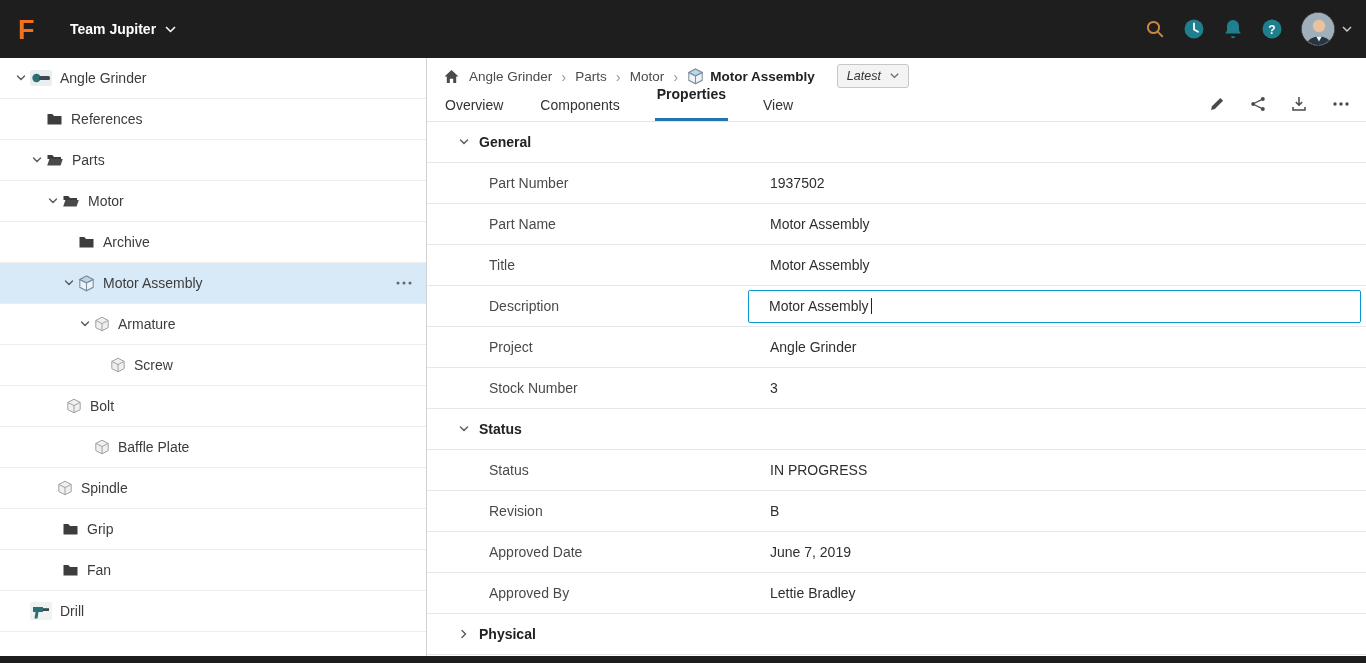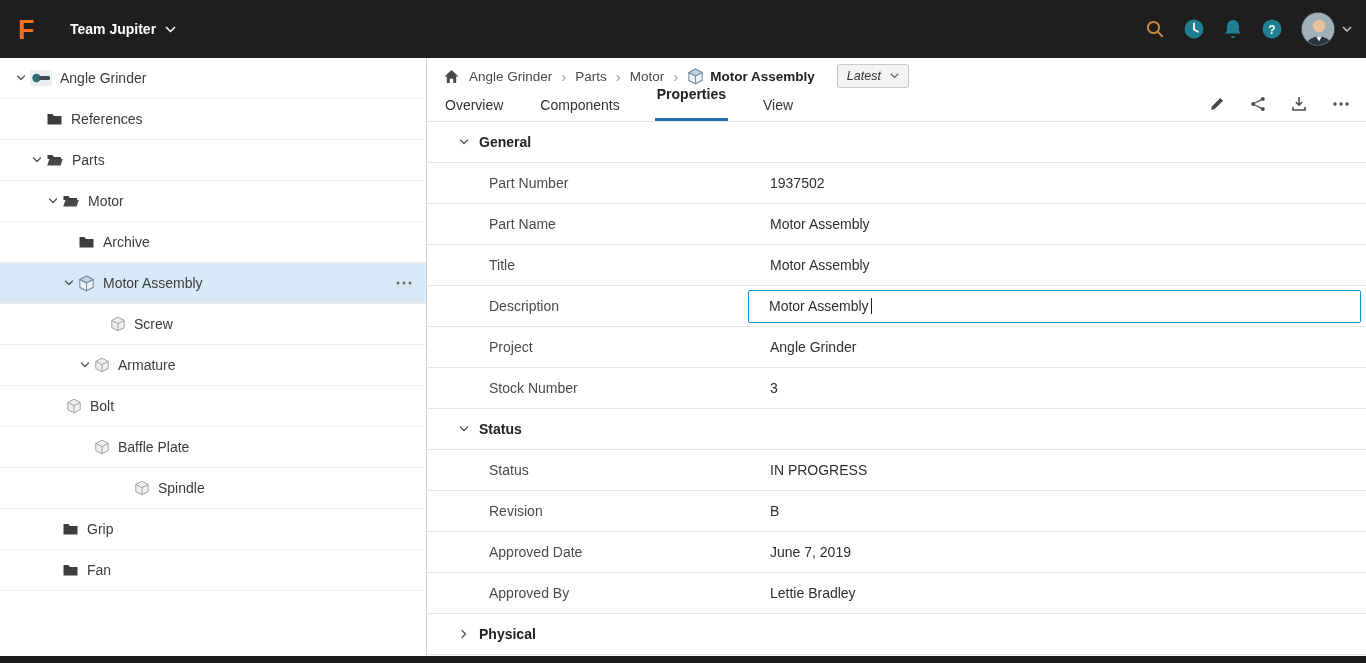--- a/index.html
+++ b/index.html
@@ -189,43 +189,43 @@
           </span>
           <span class="tree-label">Motor Assembly</span>
           <span class="row-menu">
             <svg width="16" height="4" viewBox="0 0 16 4" fill="#666">
               <circle cx="2" cy="2" r="1.5"></circle>
               <circle cx="8" cy="2" r="1.5"></circle>
               <circle cx="14" cy="2" r="1.5"></circle>
             </svg>
           </span>
         </div>
-        <div class="tree-item" style="padding-left: 92px;">
-          <span class="chev"></span>
+        <div class="tree-item" style="padding-left: 76px;">
+          <span class="chev">
+            <svg width="10" height="10" viewBox="0 0 10 10">
+              <path d="M1.5 3l3.5 3.5L8.5 3" fill="none" stroke="#5a5a5a" stroke-width="1.4" stroke-linecap="round"></path>
+            </svg>
+          </span>
           <span class="icon">
             <svg width="16" height="16" viewBox="0 0 16 16">
               <path d="M8 1.2 14.2 4.4v7.2L8 14.8 1.8 11.6V4.4z" fill="#f0f0f0" stroke="#a0a0a0"></path>
               <path d="M1.8 4.4 8 7.6l6.2-3.2M8 7.6v7.2" fill="none" stroke="#a0a0a0"></path>
             </svg>
           </span>
-          <span class="tree-label">Screw</span>
-        </div>
-        <div class="tree-item" style="padding-left: 76px;">
-          <span class="chev">
-            <svg width="10" height="10" viewBox="0 0 10 10">
-              <path d="M1.5 3l3.5 3.5L8.5 3" fill="none" stroke="#5a5a5a" stroke-width="1.4" stroke-linecap="round"></path>
-            </svg>
-          </span>
+          <span class="tree-label">Armature</span>
+        </div>
+        <div class="tree-item" style="padding-left: 92px;">
+          <span class="chev"></span>
           <span class="icon">
             <svg width="16" height="16" viewBox="0 0 16 16">
               <path d="M8 1.2 14.2 4.4v7.2L8 14.8 1.8 11.6V4.4z" fill="#f0f0f0" stroke="#a0a0a0"></path>
               <path d="M1.8 4.4 8 7.6l6.2-3.2M8 7.6v7.2" fill="none" stroke="#a0a0a0"></path>
             </svg>
           </span>
-          <span class="tree-label">Armature</span>
+          <span class="tree-label">Screw</span>
         </div>
         <div class="tree-item" style="padding-left: 48px;">
           <span class="chev"></span>
           <span class="icon">
             <svg width="16" height="16" viewBox="0 0 16 16">
               <path d="M8 1.2 14.2 4.4v7.2L8 14.8 1.8 11.6V4.4z" fill="#f0f0f0" stroke="#a0a0a0"></path>
               <path d="M1.8 4.4 8 7.6l6.2-3.2M8 7.6v7.2" fill="none" stroke="#a0a0a0"></path>
             </svg>
           </span>
           <span class="tree-label">Bolt</span>
@@ -233,21 +233,21 @@
         <div class="tree-item" style="padding-left: 76px;">
           <span class="chev"></span>
           <span class="icon">
             <svg width="16" height="16" viewBox="0 0 16 16">
               <path d="M8 1.2 14.2 4.4v7.2L8 14.8 1.8 11.6V4.4z" fill="#f0f0f0" stroke="#a0a0a0"></path>
               <path d="M1.8 4.4 8 7.6l6.2-3.2M8 7.6v7.2" fill="none" stroke="#a0a0a0"></path>
             </svg>
           </span>
           <span class="tree-label">Baffle Plate</span>
         </div>
-        <div class="tree-item" style="padding-left: 116px;">
+        <div class="tree-item" style="padding-left: 39px;">
           <span class="chev"></span>
           <span class="icon">
             <svg width="16" height="16" viewBox="0 0 16 16">
               <path d="M8 1.2 14.2 4.4v7.2L8 14.8 1.8 11.6V4.4z" fill="#f0f0f0" stroke="#a0a0a0"></path>
               <path d="M1.8 4.4 8 7.6l6.2-3.2M8 7.6v7.2" fill="none" stroke="#a0a0a0"></path>
             </svg>
           </span>
           <span class="tree-label">Spindle</span>
         </div>
         <div class="tree-item" style="padding-left: 44px;">
@@ -260,20 +260,31 @@
           <span class="tree-label">Grip</span>
         </div>
         <div class="tree-item" style="padding-left: 44px;">
           <span class="chev"></span>
           <span class="icon">
             <svg width="17" height="15" viewBox="0 0 17 15">
               <path d="M1.5 2h4.8l1.7 2h7.5v8.5h-14z" fill="#3d3d3d"></path>
             </svg>
           </span>
           <span class="tree-label">Fan</span>
+        </div>
+        <div class="tree-item" style="padding-left: 12px;">
+          <span class="chev"></span>
+          <span class="icon">
+            <svg width="22" height="18" viewBox="0 0 22 18">
+              <rect width="22" height="18" rx="2" fill="#eef2f3"></rect>
+              <path d="M3 5h10v5H8.5l-1 6.5h-3l1-6.5H3z" fill="#2e6e75"></path>
+              <rect x="13" y="6.2" width="6" height="2.8" fill="#3b4a4e"></rect>
+            </svg>
+          </span>
+          <span class="tree-label">Drill</span>
         </div>
       </div>
   </aside>
 
   <main class="main">
     <div class="breadcrumb-bar">
       <span class="icon">
         <svg width="17" height="15" viewBox="0 0 16 15">
             <path d="M8 1 15 7.4h-2.3V14H9.7V9.8H6.3V14H3.3V7.4H1z" fill="#4a4a4a"></path>
           </svg>

